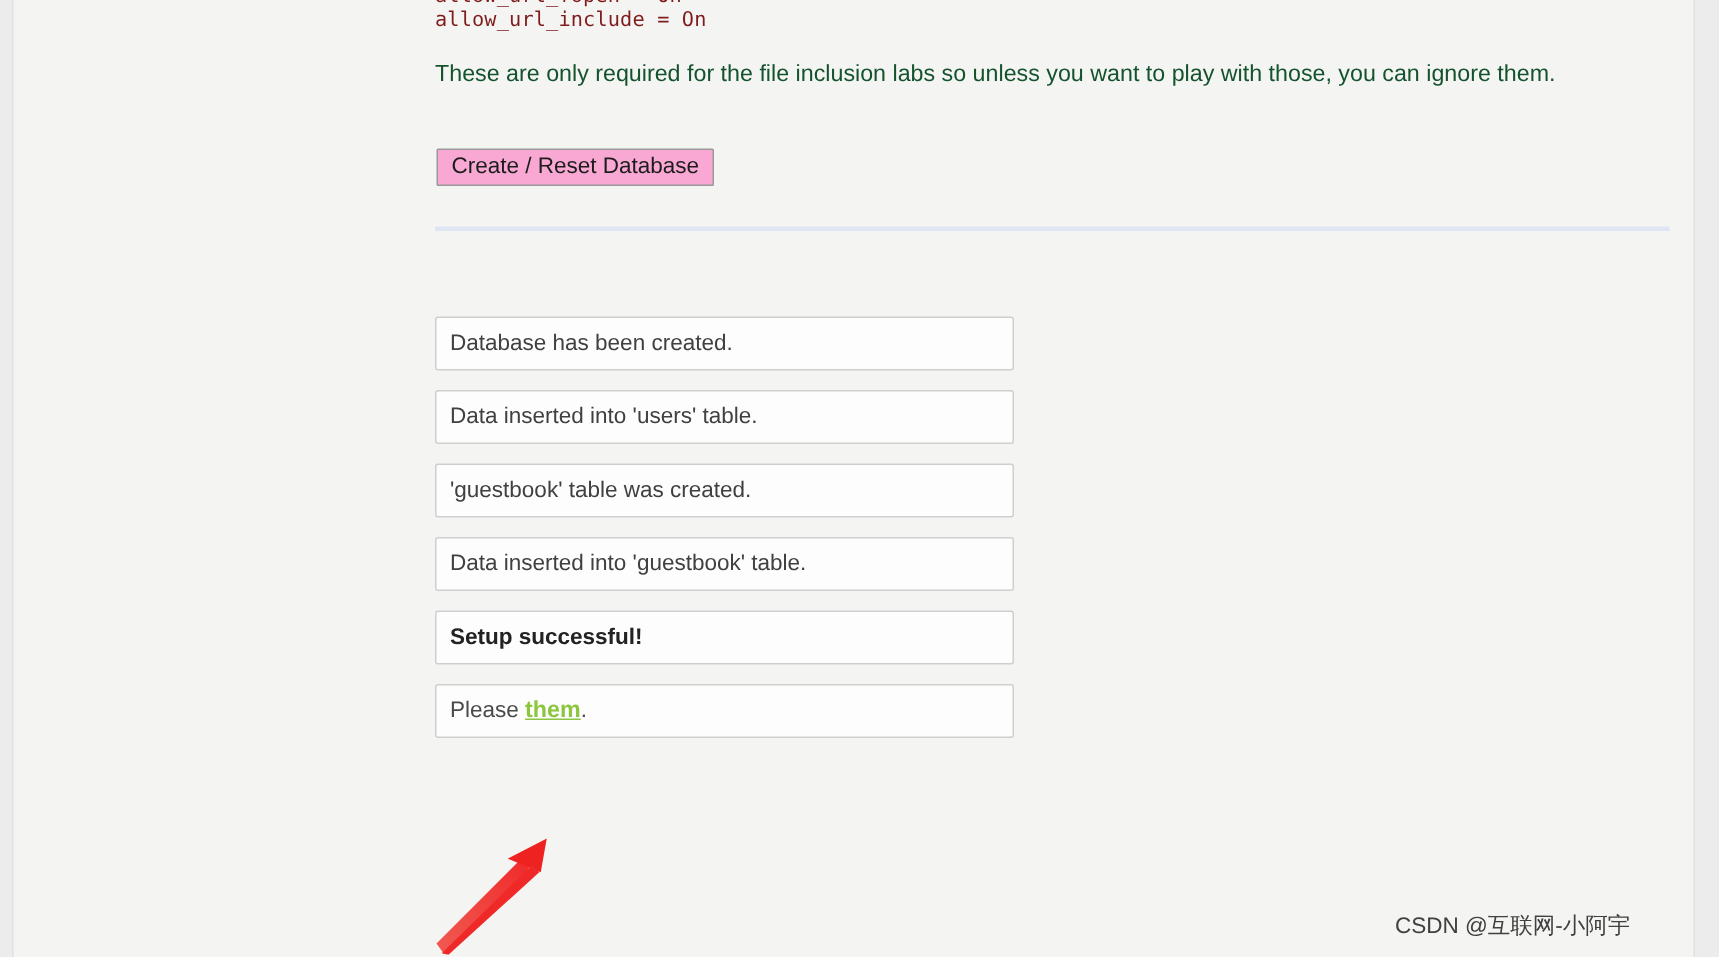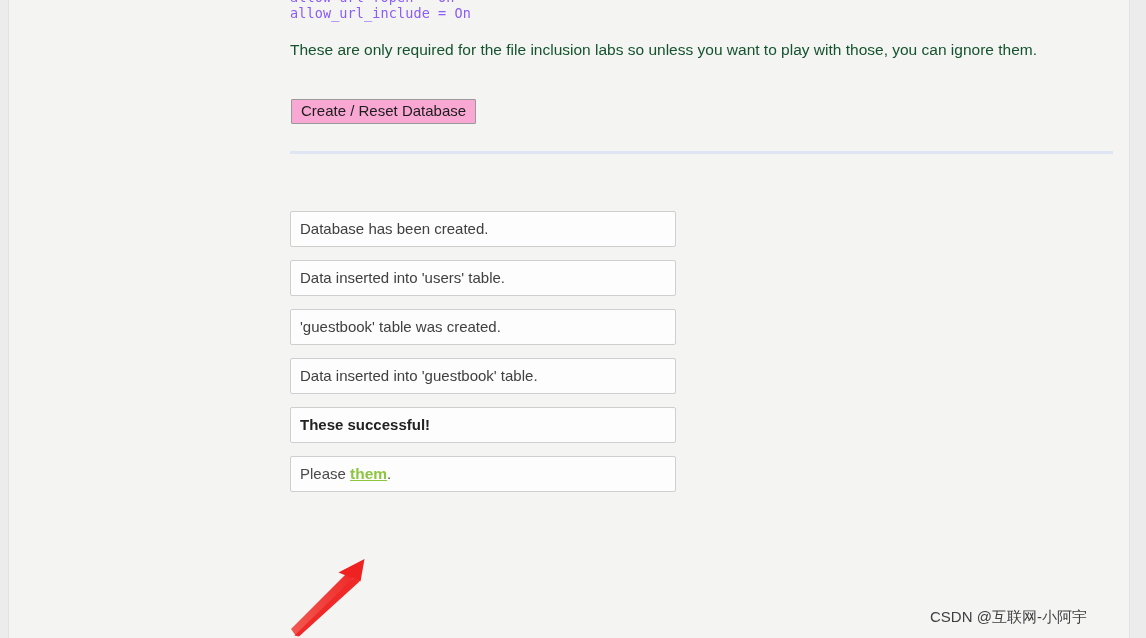--- a/index.html
+++ b/index.html
@@ -41,21 +41,21 @@
   #content {
     position: absolute;
     left: 290px;
     top: 0;
     width: 824px;
   }
 
   
   .config-block {
     font-family: "DejaVu Sans Mono", "Liberation Mono", monospace;
-    color: #8b5cf6;
+    color: #7f1d1d;
     font-size: 13.5px;
     line-height: 16px;
     letter-spacing: 0.1px;
   }
   .config-line-clipped {
     height: 5px;
     overflow: hidden;
     display: block;
   }
   .config-line-clipped span {
@@ -193,21 +193,21 @@
 
   <button class="reset-button">Create / Reset Database</button>
 
   <hr class="divider">
 
   <div class="messages">
     <div class="msg-box">Database has been created.</div>
     <div class="msg-box">Data inserted into 'users' table.</div>
     <div class="msg-box">'guestbook' table was created.</div>
     <div class="msg-box">Data inserted into 'guestbook' table.</div>
-    <div class="msg-box success">These successful!</div>
+    <div class="msg-box success">Setup successful!</div>
     <div class="msg-box login-line"><span>Please </span><a class="login-link" href="#">them</a><span>.</span></div>
   </div>
 
 </div>
 
 <svg class="annotation-arrow" viewBox="0 0 110 88" xmlns="http://www.w3.org/2000/svg">
   <defs>
     <linearGradient id="arrowGrad" x1="0" y1="1" x2="1" y2="0">
       <stop offset="0%" stop-color="#f05a52"></stop>
       <stop offset="100%" stop-color="#ef2222"></stop>

